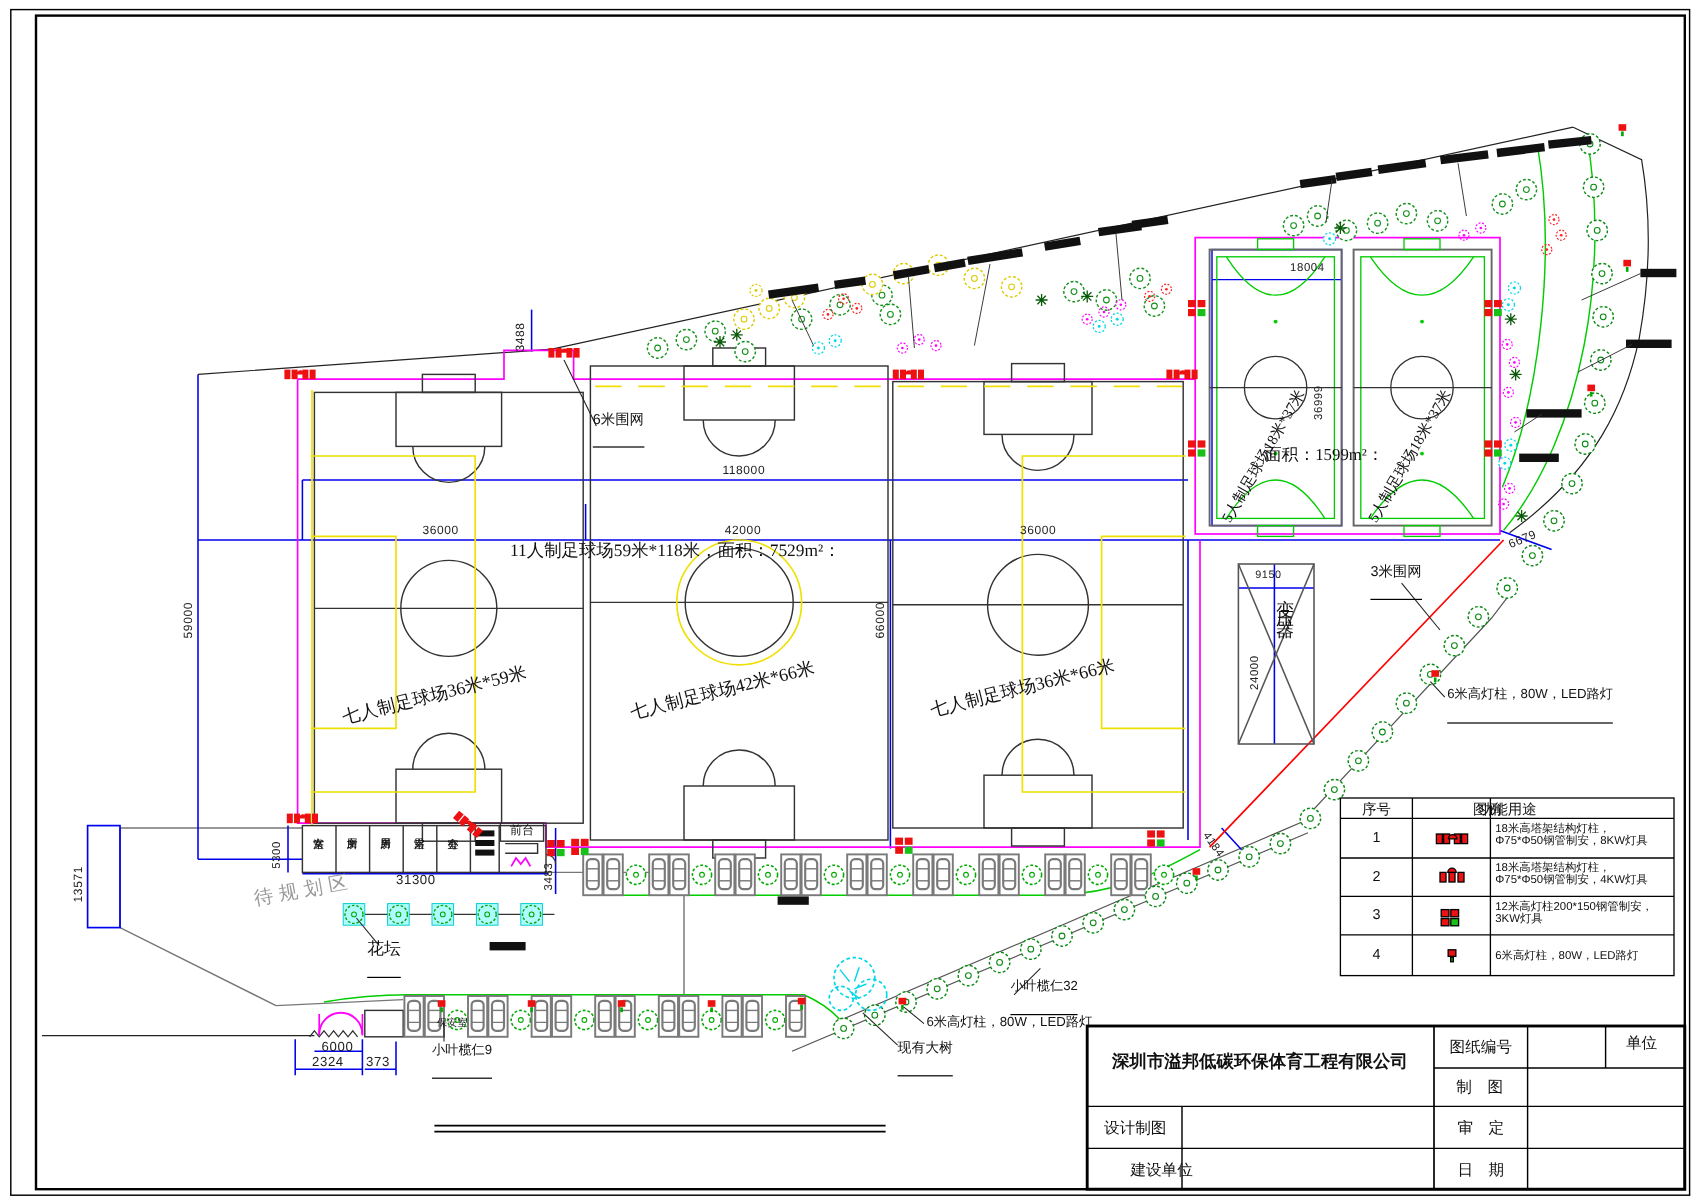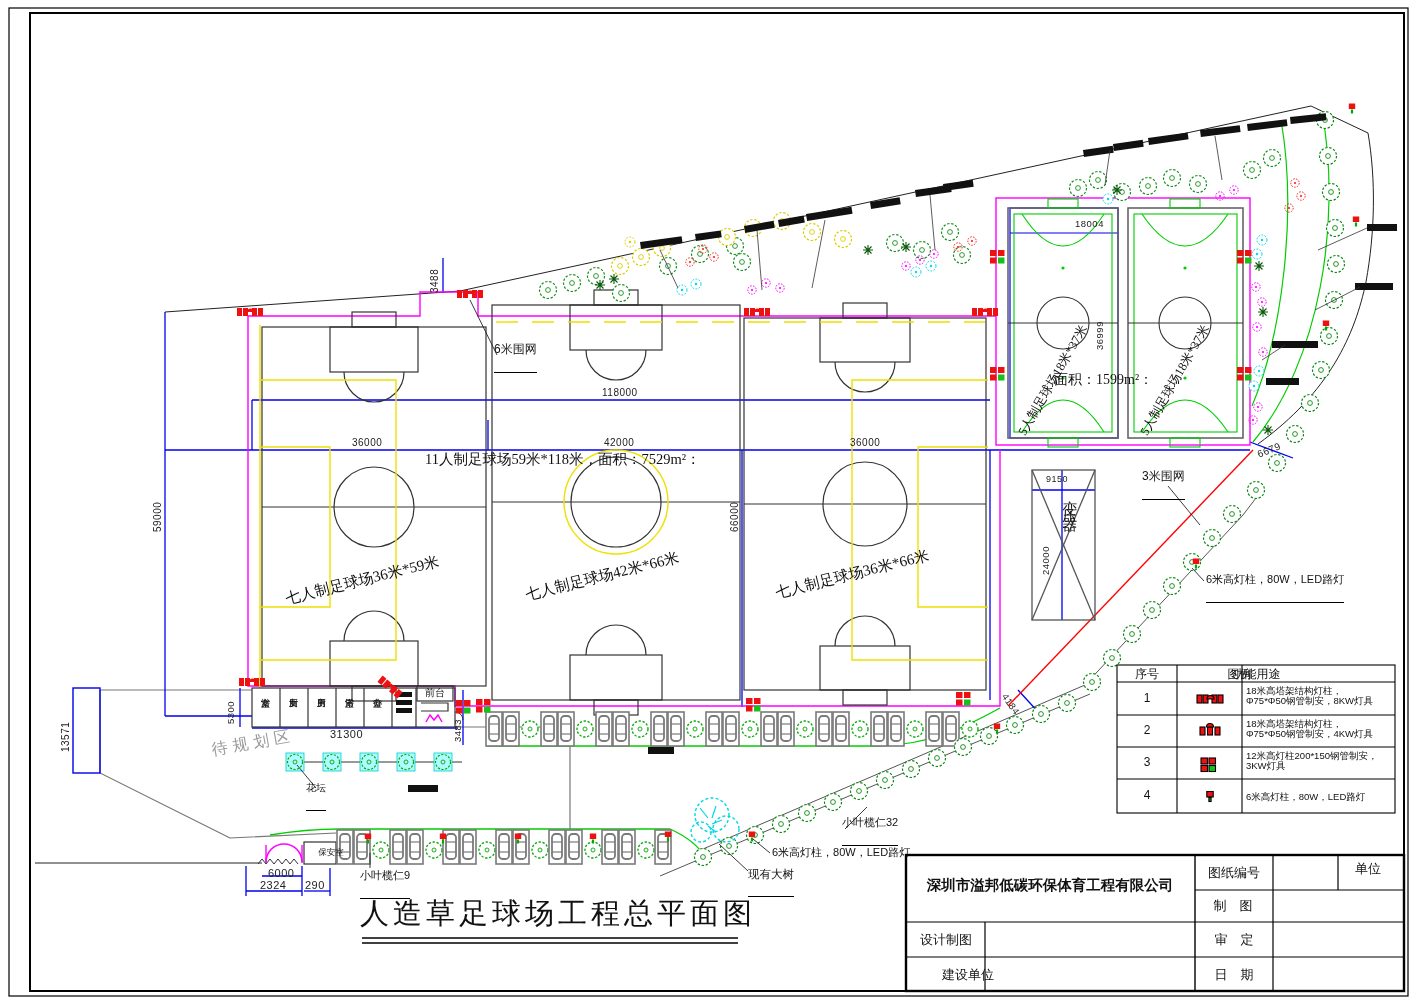--- a/index.html
+++ b/index.html
@@ -523,21 +523,20 @@
   <line x1="906" y1="957" x2="1404" y2="957" stroke-width="1.2"></line>
   <line x1="985" y1="922" x2="985" y2="991" stroke-width="1.2"></line>
 </g>
 
 <g stroke="#000">
   <line x1="362" y1="938" x2="738" y2="938" stroke-width="1.4"></line>
   <line x1="362" y1="943" x2="738" y2="943" stroke-width="1.4"></line>
 </g>
 </svg>
 
-<div class="lbl serif" style="left:360px;top:898px;width:380px;text-align:center;font-size:29px;letter-spacing:4px;">人造草足球场工程总平面图</div>
 
 <div class="lbl ctr" style="left:910px;top:878px;width:280px;font-weight:bold;font-size:14.5px;">深圳市溢邦低碳环保体育工程有限公司</div>
 <div class="lbl ctr" style="left:1197px;top:866px;width:74px;font-size:13px;">图纸编号</div>
 <div class="lbl ctr" style="left:1338px;top:862px;width:60px;font-size:13px;">单位</div>
 <div class="lbl ctr" style="left:1197px;top:899px;width:72px;font-size:13px;text-align:center;">制　图</div>
 <div class="lbl ctr" style="left:1197px;top:933px;width:74px;font-size:13px;">审　定</div>
 <div class="lbl ctr" style="left:1197px;top:968px;width:74px;font-size:13px;">日　期</div>
 <div class="lbl ctr" style="left:908px;top:933px;width:76px;font-size:13px;">设计制图</div>
 <div class="lbl ctr" style="left:908px;top:968px;width:76px;font-size:13px;padding-left:22px;">建设单位</div>
 
@@ -573,44 +572,44 @@
 <div class="lbl serif" style="left:1054px;top:373px;font-size:14px;">面积：1599m²：</div>
 
 <div class="lbl vt serif" style="left:1061px;top:488px;height:108px;font-size:15px;letter-spacing:9px;">变压器</div>
 <div class="lbl ul" style="left:494px;top:343px;font-size:12px;">6米围网</div>
 <div class="lbl ul" style="left:1142px;top:470px;font-size:12px;">3米围网</div>
 <div class="lbl ul" style="left:1206px;top:574px;font-size:11px;">6米高灯柱，80W，LED路灯</div>
 <div class="lbl" style="left:772px;top:847px;font-size:11px;">6米高灯柱，80W，LED路灯</div>
 <div class="lbl ul" style="left:360px;top:870px;font-size:11px;">小叶榄仁9</div>
 <div class="lbl ul" style="left:842px;top:817px;font-size:11px;">小叶榄仁32</div>
 <div class="lbl ul" style="left:748px;top:868px;font-size:11.5px;">现有大树</div>
-<div class="lbl ul" style="left:306px;top:783px;font-size:10px;text-align:right;">花坛</div>
+<div class="lbl ul" style="left:306px;top:783px;font-size:14px;text-align:right;">花坛</div>
 <div class="lbl gray" style="left:212px;top:742px;font-size:16px;letter-spacing:5px;transform:rotate(-10deg);transform-origin:0 50%;">待规划区</div>
-<div class="lbl ctr" style="left:305px;top:848px;width:52px;font-size:8.5px;">保安室</div>
+<div class="lbl ctr" style="left:305px;top:848px;width:52px;font-size:8.5px;padding-left:46px;">保安室</div>
 <div class="lbl ctr" style="left:418px;top:688px;width:34px;font-size:10px;">前台</div>
 <div class="lbl vt" style="left:260px;top:691px;height:35px;font-size:9px;">女浴室</div>
 <div class="lbl vt" style="left:288px;top:691px;height:35px;font-size:9px;">女厕所</div>
 <div class="lbl vt" style="left:316px;top:691px;height:35px;font-size:9px;">男厕所</div>
 <div class="lbl vt" style="left:344px;top:691px;height:35px;font-size:9px;">男浴室</div>
 <div class="lbl vt" style="left:372px;top:691px;height:35px;font-size:9px;">办公室</div>
 
 <div class="lbl dim r90" style="left:430px;top:293px;">3488</div>
 <div class="lbl dim" style="left:602px;top:388px;">118000</div>
 <div class="lbl dim" style="left:352px;top:438px;">36000</div>
 <div class="lbl dim" style="left:604px;top:438px;">42000</div>
 <div class="lbl dim" style="left:850px;top:438px;">36000</div>
 <div class="lbl dim r90" style="left:730px;top:532px;">66000</div>
 <div class="lbl dim r90" style="left:153px;top:532px;">59000</div>
 <div class="lbl dim r90" style="left:61px;top:752px;">13571</div>
 <div class="lbl dim r90" style="left:226px;top:724px;font-size:9.5px;">5300</div>
 <div class="lbl dim" style="left:330px;top:729px;font-size:11px;">31300</div>
 <div class="lbl dim r90" style="left:453px;top:742px;font-size:9.5px;">3483</div>
 <div class="lbl dim" style="left:268px;top:868px;font-size:11px;">6000</div>
 <div class="lbl dim" style="left:260px;top:880px;font-size:11px;">2324</div>
-<div class="lbl dim" style="left:305px;top:880px;font-size:11px;">290</div>
+<div class="lbl dim" style="left:305px;top:880px;font-size:11px;">373</div>
 <div class="lbl dim" style="left:1045px;top:219px;font-size:9.5px;margin-left:30px;">18004</div>
 <div class="lbl dim r90" style="left:1095px;top:350px;font-size:9.5px;">36999</div>
 <div class="lbl dim" style="left:1046px;top:475px;font-size:9px;">9150</div>
 <div class="lbl dim r90" style="left:1041px;top:575px;font-size:9.5px;">24000</div>
 <div class="lbl dim" style="left:1258px;top:450px;transform:rotate(-22deg);transform-origin:0 50%;">6679</div>
 <div class="lbl dim" style="left:1008px;top:692px;transform:rotate(55deg);transform-origin:0 0;font-size:9.5px;">4184</div>
 
 </div>
 
 </body></html>

